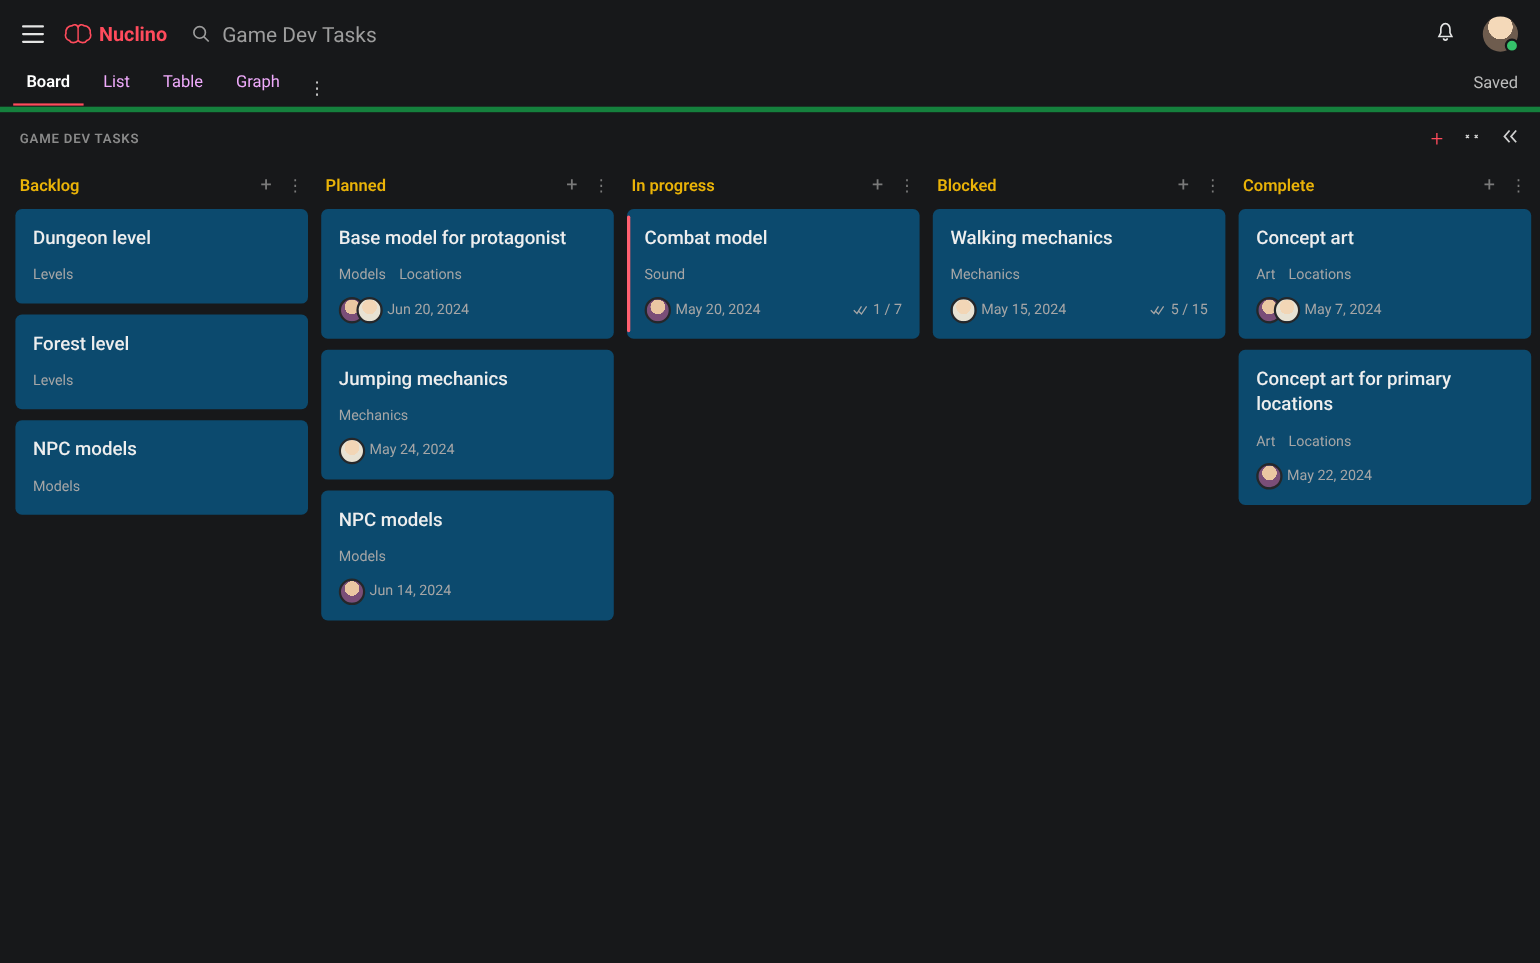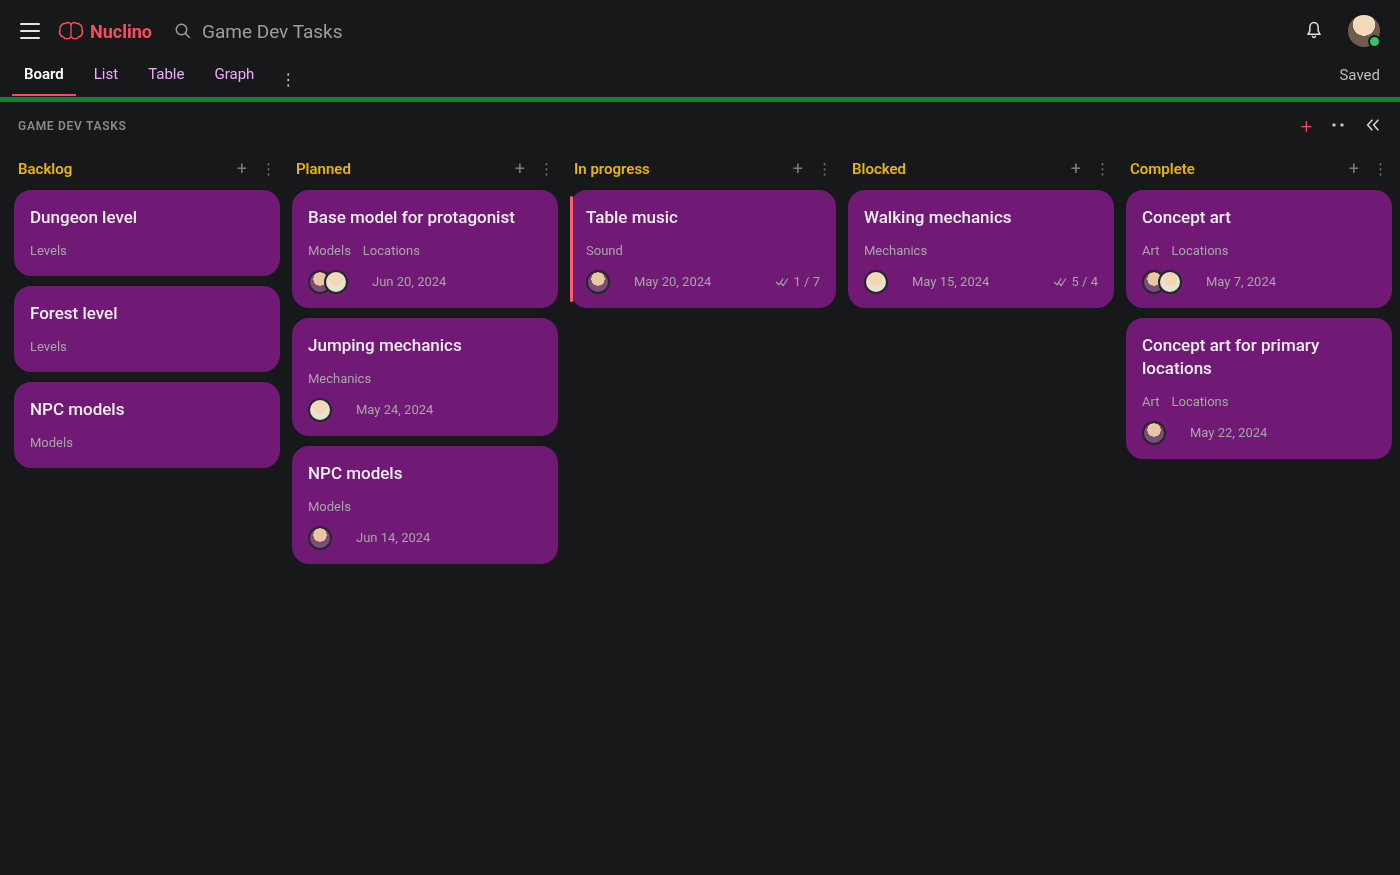--- a/index.html
+++ b/index.html
@@ -104,35 +104,35 @@
   }
   .colhead {
     display:flex; align-items:center;
     padding: 6px 4px 12px 4px;
   }
   .colhead .title { flex:1; font-weight:600; font-size:15px; color:#eab308; }
   .colhead .ic { color:#7a7a7a; cursor:pointer; margin-left:14px; font-size:15px;}
   .colhead .plus { font-size:18px; line-height:1; }
 
   .card {
-    background:#701a75;
-    border-radius:17px;
+    background:#0c4a6e;
+    border-radius:6px;
     padding:16px 16px 14px 16px;
     margin-bottom:10px;
     cursor:pointer;
     position:relative;
   }
   .card.accent::before {
     content:""; position:absolute; left:0; top:6px; bottom:6px; width:3px;
     background:#ff6070; border-radius:2px;
   }
   .card-title { font-size:17px; font-weight:500; color:#eeeeee; margin-bottom:14px; line-height:1.35; }
   .card-labels { display:flex; gap:12px; margin-bottom:4px; }
   .card-label { font-size:13px; color:#a6a6a6; }
-  .card-meta { display:flex; align-items:center; margin-top:12px; gap:24px; font-size:13px; color:#a6a6a6; }
+  .card-meta { display:flex; align-items:center; margin-top:12px; gap:4px; font-size:13px; color:#a6a6a6; }
   .card-meta .spacer { flex:1; }
   .avatars { display:flex; }
   .av {
     width:24px; height:24px; border-radius:50%;
     border:2px solid #25272a;
     margin-left:-8px;
   }
   .av:first-child { margin-left:0; }
   .av.a1 { background: radial-gradient(circle at 50% 35%, #eac7a2 0 40%, #7a4e78 41% 100%); }
   .av.a2 { background: radial-gradient(circle at 50% 35%, #f2d6b6 0 40%, #e8e2d3 41% 100%); }
@@ -273,21 +273,21 @@
         </div>
       </div>
     </div>
     <div class="col">
       <div class="colhead">
         <span class="title">In progress</span>
         <span class="ic plus">+</span>
         <span class="ic">⋮</span>
       </div>
       <div class="card accent">
-        <div class="card-title">Table music</div>
+        <div class="card-title">Combat model</div>
         <div class="card-labels">
           <span class="card-label">Sound</span>
         </div>
         <div class="card-meta">
           <div class="avatars">
             <div class="av a1"></div>
           </div>
           <span>May 20, 2024</span>
           <span class="spacer"></span>
           <span class="checklist">
@@ -313,21 +313,21 @@
         <div class="card-meta">
           <div class="avatars">
             <div class="av a2"></div>
           </div>
           <span>May 15, 2024</span>
           <span class="spacer"></span>
           <span class="checklist">
             <svg viewBox="0 0 24 24">
               <path d="M2 12 L7 17 L14 6 M10 14 L14 18 L22 6" fill="none" stroke="#a6a6a6" stroke-width="2"></path>
             </svg>
-            <span>5 / 4</span>
+            <span>5 / 15</span>
           </span>
         </div>
       </div>
     </div>
     <div class="col">
       <div class="colhead">
         <span class="title">Complete</span>
         <span class="ic plus">+</span>
         <span class="ic">⋮</span>
       </div>

